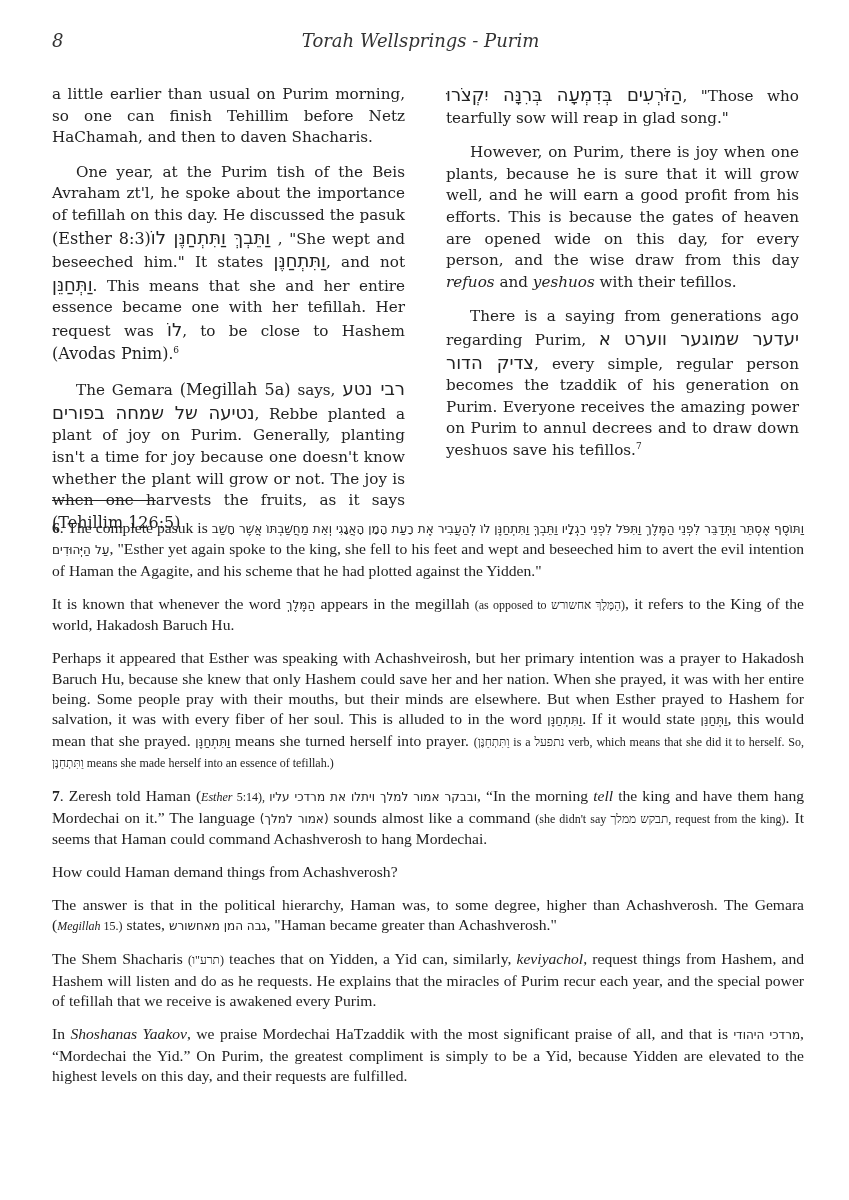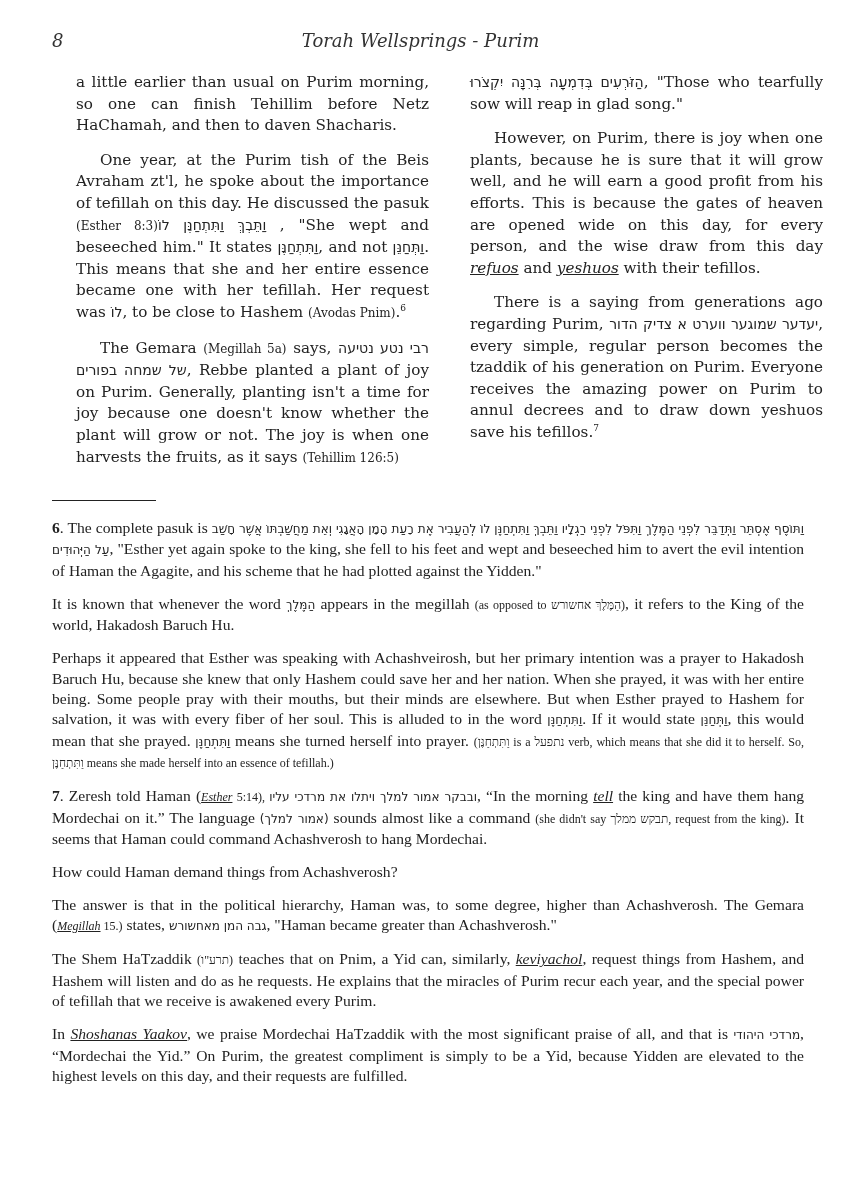--- a/index.html
+++ b/index.html
@@ -3,38 +3,38 @@
 <meta charset="utf-8">
 <style>
   html, body { margin: 0; padding: 0; background: #ffffff; }
   body { width: 849px; height: 1200px; position: relative; overflow: hidden; color: #222; }
   .page { position: absolute; left: 0; top: 0; width: 849px; height: 1200px; }
   .header { position: absolute; top: 30px; left: 52px; right: 52px; height: 26px;
     font-family: "DejaVu Serif", serif; font-style: italic; font-size: 18px; color: #333; }
   .page-num { position: absolute; left: 0; top: 0; }
   .running-title { position: absolute; left: 0; right: 8px; top: 0; text-align: center; }
   .cols { position: absolute; top: 72px; left: 52px; width: 752px; }
-  .col { position: absolute; top: 0; width: 353px; font-family: "DejaVu Serif", serif;
-    font-size: 15.2px; line-height: 21.6px; text-align: justify; color: #222; margin-left: 24px; }
+  .col { position: absolute; top: 12px; width: 353px; font-family: "DejaVu Serif", serif;
+    font-size: 15.2px; line-height: 21.6px; text-align: justify; color: #222; }
   .col.left { left: 0; }
   .col.right { left: 394px; }
   .col p { margin: 0 0 13px 0; }
   .col p.indent { text-indent: 24px; }
-  .small { font-size: 12px; }
-  .heb { font-family: "DejaVu Sans", sans-serif; font-size: 14px; }
+  .small { font-size: 16px; }
+  .heb { font-family: "DejaVu Sans", sans-serif; font-size: 18px; }
   .sup { font-size: 9px; vertical-align: super; line-height: 0; }
   .rule { position: absolute; top: 500px; left: 52px; width: 104px; height: 1.4px; background: #222; }
   .notes { position: absolute; top: 518px; left: 52px; width: 752px;
     font-family: "Liberation Serif", serif; font-size: 15.6px; line-height: 20.4px;
     text-align: justify; color: #222; }
   .notes p { margin: 0 0 12.6px 0; }
   .notes .num { font-weight: bold; }
   .notes .small { font-size: 12px; }
   .notes .heb { font-size: 12px; }
-  i { font-style: italic; text-decoration: underline; }
+  i { font-style: italic; }
 </style>
 </head>
 <body>
 
 <div class="page">
 
   <div class="header">
     <span class="page-num">8</span>
     <span class="running-title">Torah Wellsprings - Purim</span>
   </div>
@@ -55,16 +55,16 @@
 
   <div class="rule"></div>
 
   <div class="notes">
     <p><span class="num">6</span><span>. The complete pasuk is </span><span class="heb" dir="rtl">וַתּוֹסֶף אֶסְתֵּר וַתְּדַבֵּר לִפְנֵי הַמֶּלֶךְ וַתִּפֹּל לִפְנֵי רַגְלָיו וַתֵּבְךְּ וַתִּתְחַנֶּן לוֹ לְהַעֲבִיר אֶת רָעַת הָמָן הָאֲגָגִי וְאֵת מַחֲשַׁבְתּוֹ אֲשֶׁר חָשַׁב עַל הַיְּהוּדִים</span><span>, "Esther yet again spoke to the king, she fell to his feet and wept and beseeched him to avert the evil intention of Haman the Agagite, and his scheme that he had plotted against the Yidden."</span></p>
     <p><span>It is known that whenever the word </span><span class="heb" dir="rtl">הַמֶּלֶךְ</span><span> appears in the megillah </span><span class="small">(as opposed to הַמֶּלֶךְ אחשורש)</span><span>, it refers to the King of the world, Hakadosh Baruch Hu.</span></p>
     <p><span>Perhaps it appeared that Esther was speaking with Achashveirosh, but her primary intention was a prayer to Hakadosh Baruch Hu, because she knew that only Hashem could save her and her nation. When she prayed, it was with her entire being. Some people pray with their mouths, but their minds are elsewhere. But when Esther prayed to Hashem for salvation, it was with every fiber of her soul. This is alluded to in the word </span><span class="heb" dir="rtl">וַתִּתְחַנֶּן</span><span>. If it would state </span><span class="heb" dir="rtl">וַתְּחַנֵּן</span><span>, this would mean that she prayed. </span><span class="heb" dir="rtl">וַתִּתְחַנֶּן</span><span> means she turned herself into prayer. </span><span class="small">(וַתִּתְחַנֶּן is a נתפעל verb, which means that she did it to herself. So, וַתִּתְחַנֶּן means she made herself into an essence of tefillah.)</span></p>
     <p><span class="num">7</span><span>. Zeresh told Haman (</span><i class="small">Esther</i><span class="small"> 5:14), </span><span class="heb" dir="rtl">ובבקר אמור למלך ויתלו את מרדכי עליו</span><span>, “In the morning </span><i>tell</i><span> the king and have them hang Mordechai on it.” The language </span><span class="heb">(אמור למלך)</span><span> sounds almost like a command </span><span class="small">(she didn't say תבקש ממלך, request from the king)</span><span>. It seems that Haman could command Achashverosh to hang Mordechai.</span></p>
     <p>How could Haman demand things from Achashverosh?</p>
     <p><span>The answer is that in the political hierarchy, Haman was, to some degree, higher than Achashverosh. The Gemara (</span><i class="small">Megillah</i><span class="small"> 15.)</span><span> states, </span><span class="heb" dir="rtl">גבה המן מאחשורש</span><span>, "Haman became greater than Achashverosh."</span></p>
-    <p><span>The Shem HaTzaddik </span><span class="small">(תרע"ו)</span><span> teaches that on Pnim, a Yid can, similarly, </span><i>keviyachol</i><span>, request things from Hashem, and Hashem will listen and do as he requests. He explains that the miracles of Purim recur each year, and the special power of tefillah that we receive is awakened every Purim.</span></p>
+    <p><span>The Shem Shacharis </span><span class="small">(תרע"ו)</span><span> teaches that on Yidden, a Yid can, similarly, </span><i>keviyachol</i><span>, request things from Hashem, and Hashem will listen and do as he requests. He explains that the miracles of Purim recur each year, and the special power of tefillah that we receive is awakened every Purim.</span></p>
     <p><span>In </span><i>Shoshanas Yaakov</i><span>, we praise Mordechai HaTzaddik with the most significant praise of all, and that is </span><span class="heb" dir="rtl">מרדכי היהודי</span><span>, “Mordechai the Yid.” On Purim, the greatest compliment is simply to be a Yid, because Yidden are elevated to the highest levels on this day, and their requests are fulfilled.</span></p>
   </div>
 </div>
 
 </body></html>

